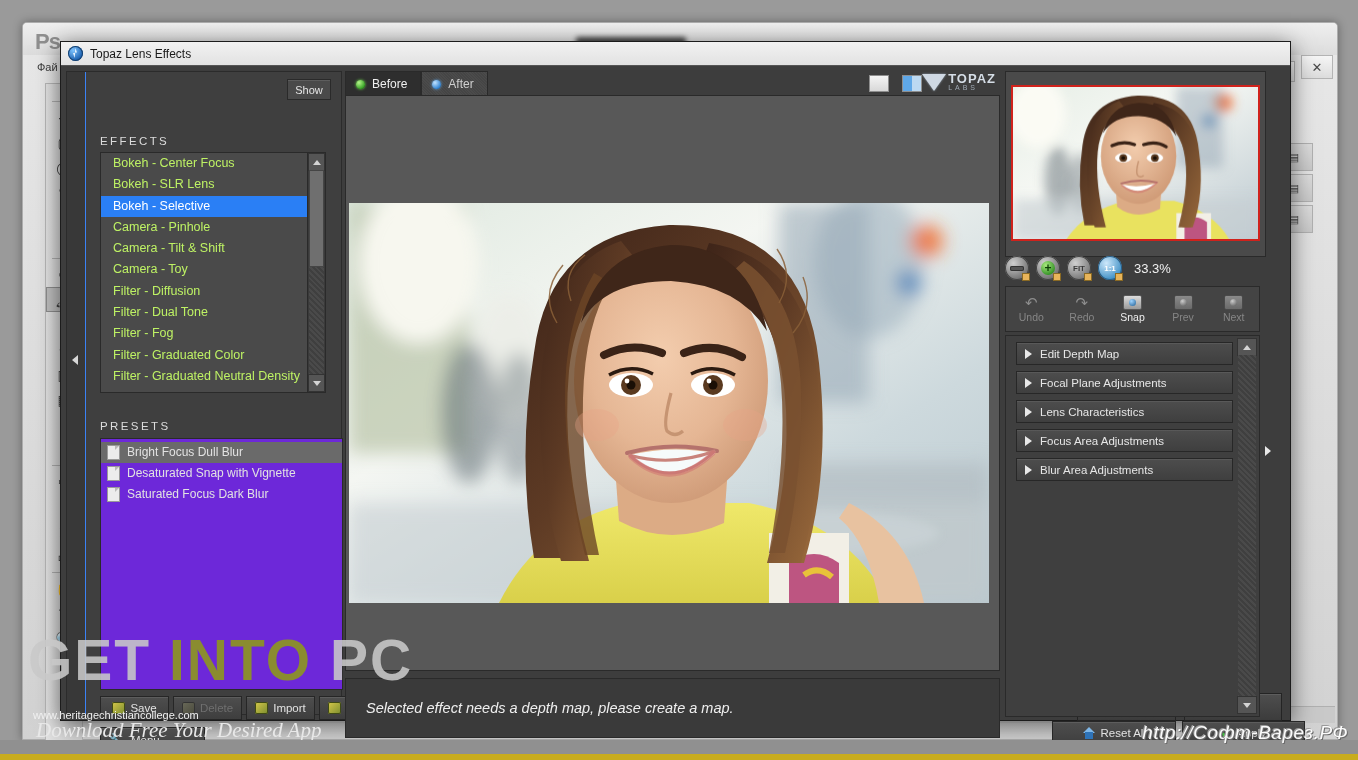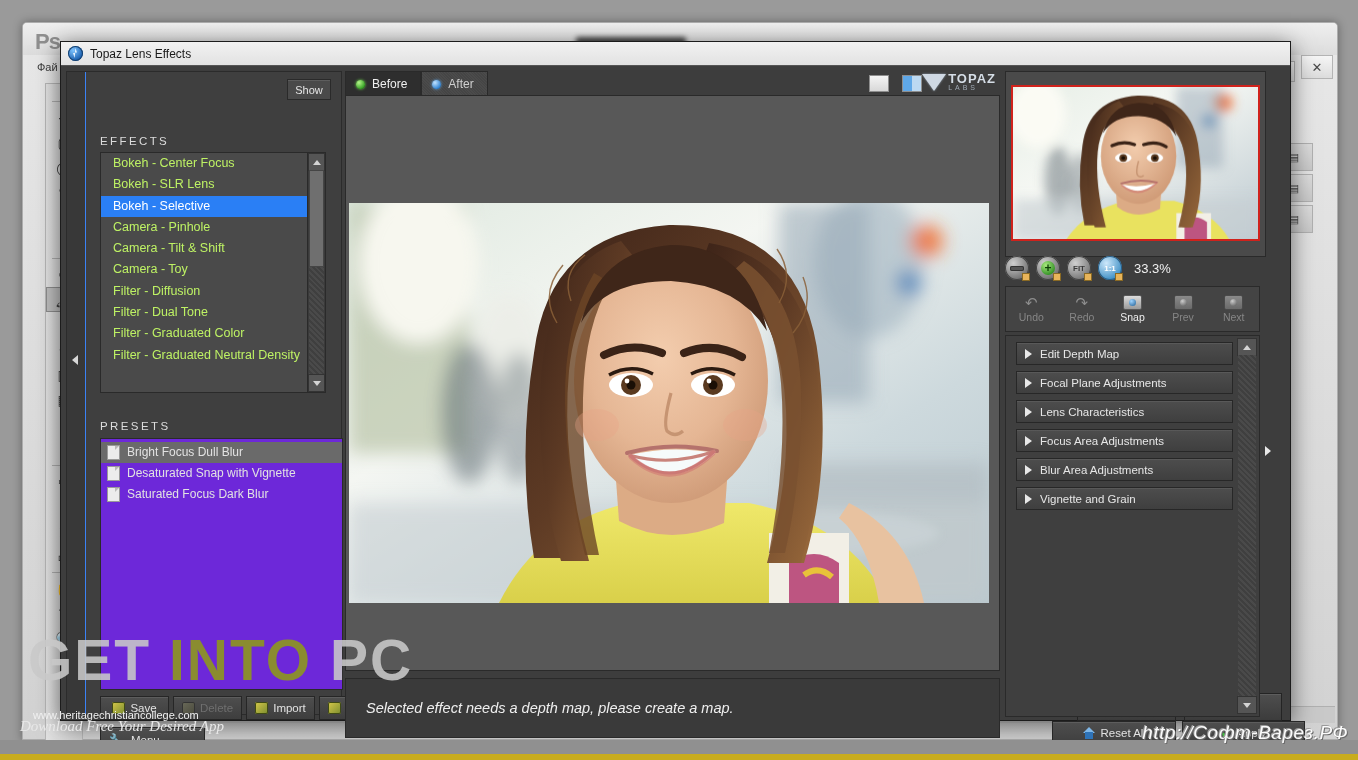--- a/index.html
+++ b/index.html
@@ -175,21 +175,21 @@
         color:#fff;font-size:9px;display:flex;align-items:center;justify-content:center;font-weight:bold;flex:none;}
   .okgrn{width:14px;height:14px;border-radius:50%;background:radial-gradient(circle at 35% 30%,#a9ef8a,#1e8c18 75%);
         color:#fff;font-size:9px;display:flex;align-items:center;justify-content:center;font-weight:bold;flex:none;}
 
   
   .wm{position:absolute;left:28px;top:627px;font-size:57px;font-weight:bold;letter-spacing:2px;
       font-family:"Liberation Sans",sans-serif;opacity:.88;pointer-events:none;white-space:nowrap;}
   .wm .g{color:#c9c9c9;}
   .wm .o{color:#8f9a19;}
   .wm-url{position:absolute;left:33px;top:709px;font-size:11px;color:#f0f0f0;font-family:"Liberation Sans",sans-serif;}
-  .wm-sub{position:absolute;left:20px;top:718px;font-size:15px;font-style:italic;color:#e8e8e8;
+  .wm-sub{position:absolute;left:36px;top:718px;font-size:21px;font-style:italic;color:#e8e8e8;
           font-family:"Liberation Serif",serif;}
   .wm-ru{position:absolute;right:10px;top:722px;font-size:19px;color:#fbfbfb;font-style:italic;
          text-shadow:1px 1px 0 #6a6a6a,-1px -1px 0 #9a9a9a;font-family:"Liberation Sans",sans-serif;letter-spacing:.5px;}
   .band{position:absolute;left:0;right:0;bottom:0;height:6px;background:#c8ac1e;}
   .band2{position:absolute;left:0;right:0;bottom:6px;height:14px;background:#909090;}
 </style>
 </head>
 <body>
 
 <div class="root">
@@ -290,20 +290,21 @@
           <div class="listbox" style="left:14px;top:80px;width:224px;height:239px;">
             <div id="effects-rows" style="position:absolute;left:0;top:0;right:17px;">
                 <div class="lrow">Bokeh - Center Focus</div>
                 <div class="lrow">Bokeh - SLR Lens</div>
                 <div class="lrow sel">Bokeh - Selective</div>
                 <div class="lrow">Camera - Pinhole</div>
                 <div class="lrow">Camera - Tilt &amp; Shift</div>
                 <div class="lrow">Camera - Toy</div>
                 <div class="lrow">Filter - Diffusion</div>
                 <div class="lrow">Filter - Dual Tone</div>
+                <div class="lrow">Filter - Fog</div>
                 <div class="lrow">Filter - Graduated Color</div>
                 <div class="lrow">Filter - Graduated Neutral Density</div>
               </div>
             <div class="sb">
               <div class="sb-btn">
                   <div class="ar ar-up"></div>
                 </div>
               <div class="sb-track" style="top:17px;bottom:17px;"></div>
               <div class="sb-thumb" style="top:17px;height:95px;"></div>
               <div class="sb-btn" style="position:absolute;left:0;right:0;bottom:0;">
@@ -611,24 +612,20 @@
                 <span>Lens Characteristics</span>
               </div>
               <div class="acc">
                 <span class="acctri"></span>
                 <span>Focus Area Adjustments</span>
               </div>
               <div class="acc">
                 <span class="acctri"></span>
                 <span>Blur Area Adjustments</span>
               </div>
-              <div class="acc">
-                <span class="acctri"></span>
-                <span>Vignette and Grain</span>
-              </div>
             </div>
           <div class="accsb">
             <div class="sb-btn">
                 <div class="ar ar-up"></div>
               </div>
             <div class="sb-track" style="top:17px;bottom:17px;"></div>
             <div class="sb-btn" style="position:absolute;left:0;right:0;bottom:0;">
                 <div class="ar ar-dn"></div>
               </div>
           </div>

